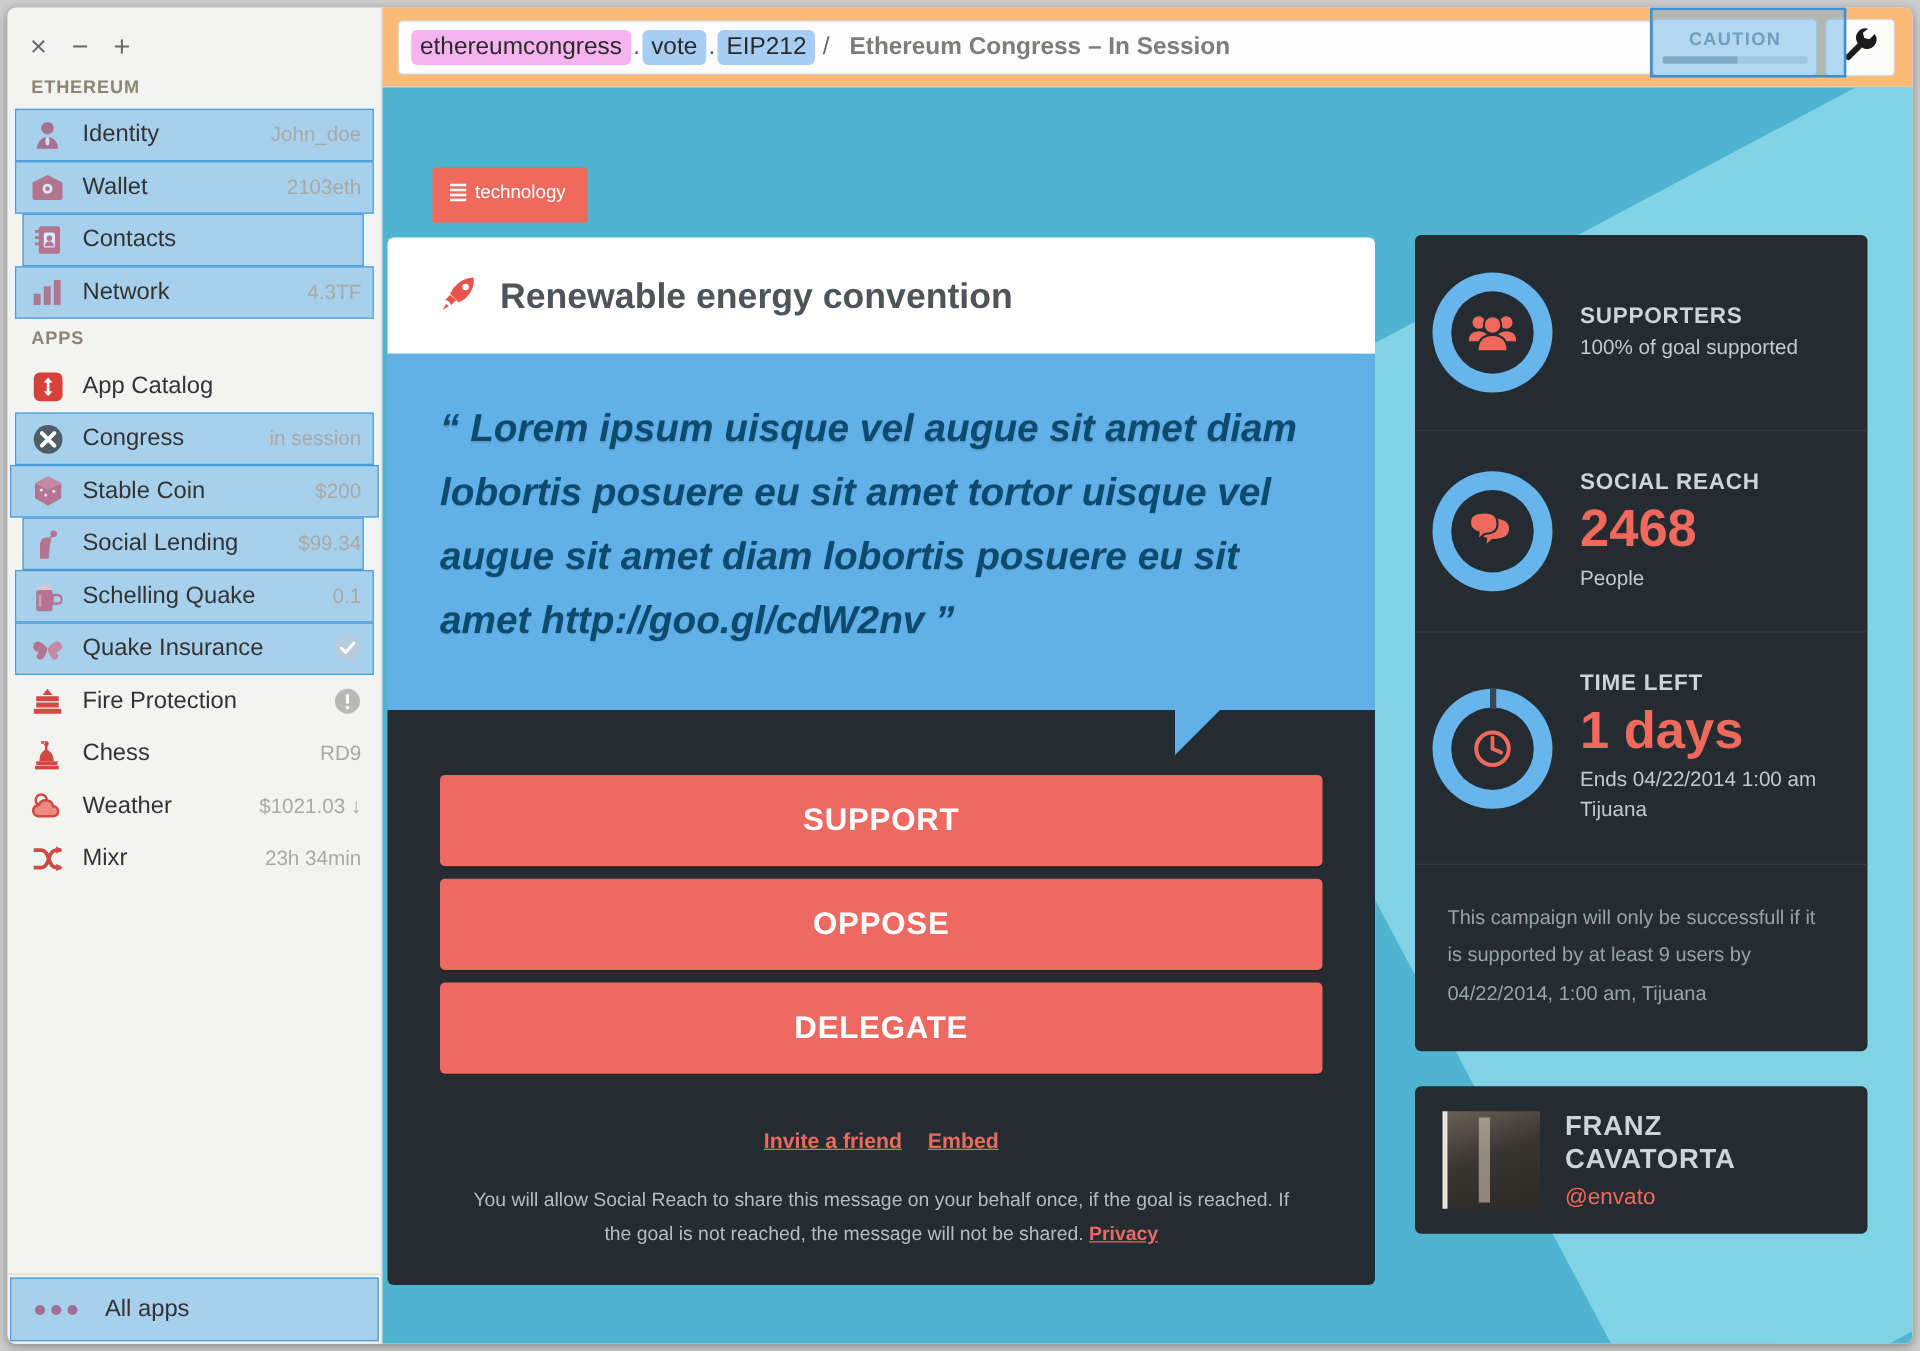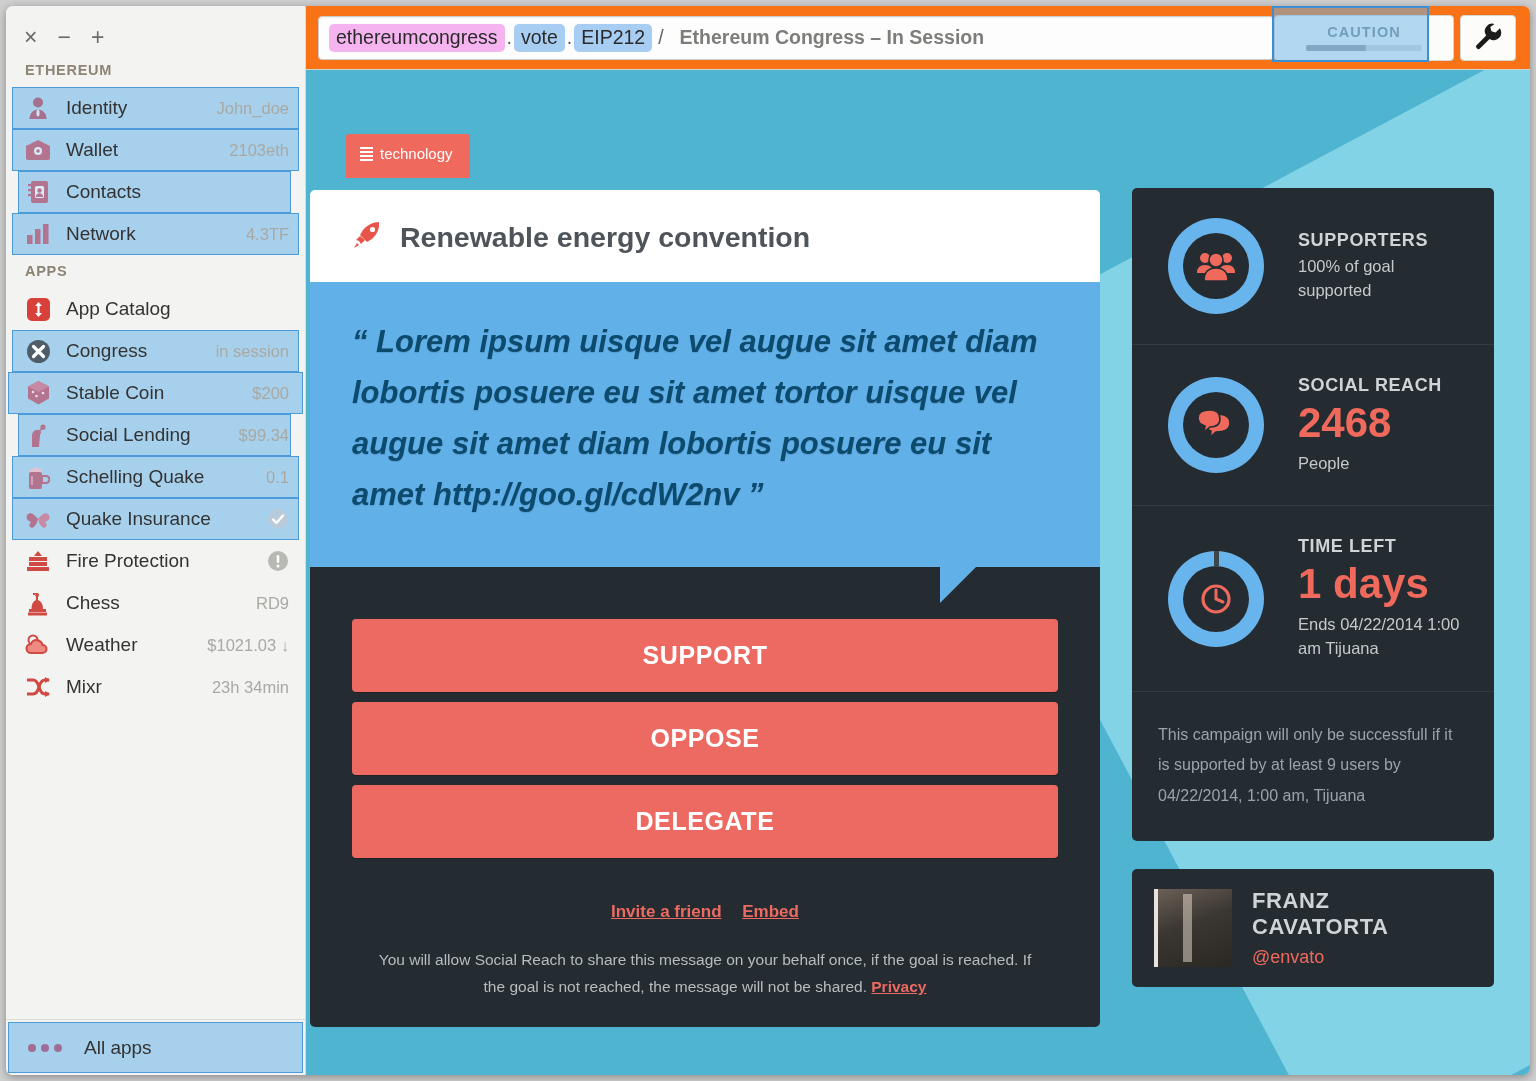--- a/index.html
+++ b/index.html
@@ -87,21 +87,21 @@
     font-size: 19px; color: #333;
   }
   .dots { display: flex; gap: 5px; margin-right: 22px; margin-left: 6px; }
   .dots i { width: 8px; height: 8px; border-radius: 50%; background: #a06d94; display:block; }
 
   
   .topbar {
     position: absolute;
     left: 300px; top: 0; right: 0;
     height: 64px;
-    background: #f97316;
+    background: #fdba74;
     border-bottom: 1px solid #d3d3cf;
     display: flex; align-items: center;
   }
   .urlbar {
     margin-left: 12px;
     flex: 1 1 auto;
     height: 44px;
     background: #fdfdfd;
     border: 1px solid #ccccc8;
     border-radius: 4px;
@@ -120,21 +120,21 @@
   .chip.pink { background: #f5b4ef; }
   .chip.blue { background: #a8cdf2; }
   .sep { color: #555; padding: 0 2px; }
   .slash { color: #666; padding: 0 4px 0 6px; }
   .page-title {
     color: #7d7d7a; font-weight: bold;
     margin-left: 12px; white-space: nowrap;
   }
   .caution-wrap {
     position: relative;
-    width: 180px; height: 46px;
+    width: 132px; height: 46px;
     margin-right: 6px;
     flex: 0 0 auto;
   }
   .caution {
     position: absolute; inset: 0;
     background: #fcfcfb;
     border: 1px solid #d6d6d2;
     border-radius: 4px;
     display: flex; flex-direction: column;
     align-items: center; justify-content: center;
@@ -281,23 +281,23 @@
     right: 36px; top: 118px;
     width: 362px;
   }
   .stats {
     background: #242c31;
     border-radius: 5px;
     overflow: hidden;
   }
   .stat {
     display: flex; align-items: center;
-    padding: 30px 22px 30px 36px;
+    padding: 30px 22px 30px 14px;
     border-bottom: 1px solid #333c42;
-    gap: 34px;
+    gap: 22px;
   }
   .stat:last-child { border-bottom: none; }
   .ring {
     width: 96px; height: 96px;
     border-radius: 50%;
     background: #68b4ec;
     display: flex; align-items: center; justify-content: center;
     flex: 0 0 auto;
     position: relative;
   }

